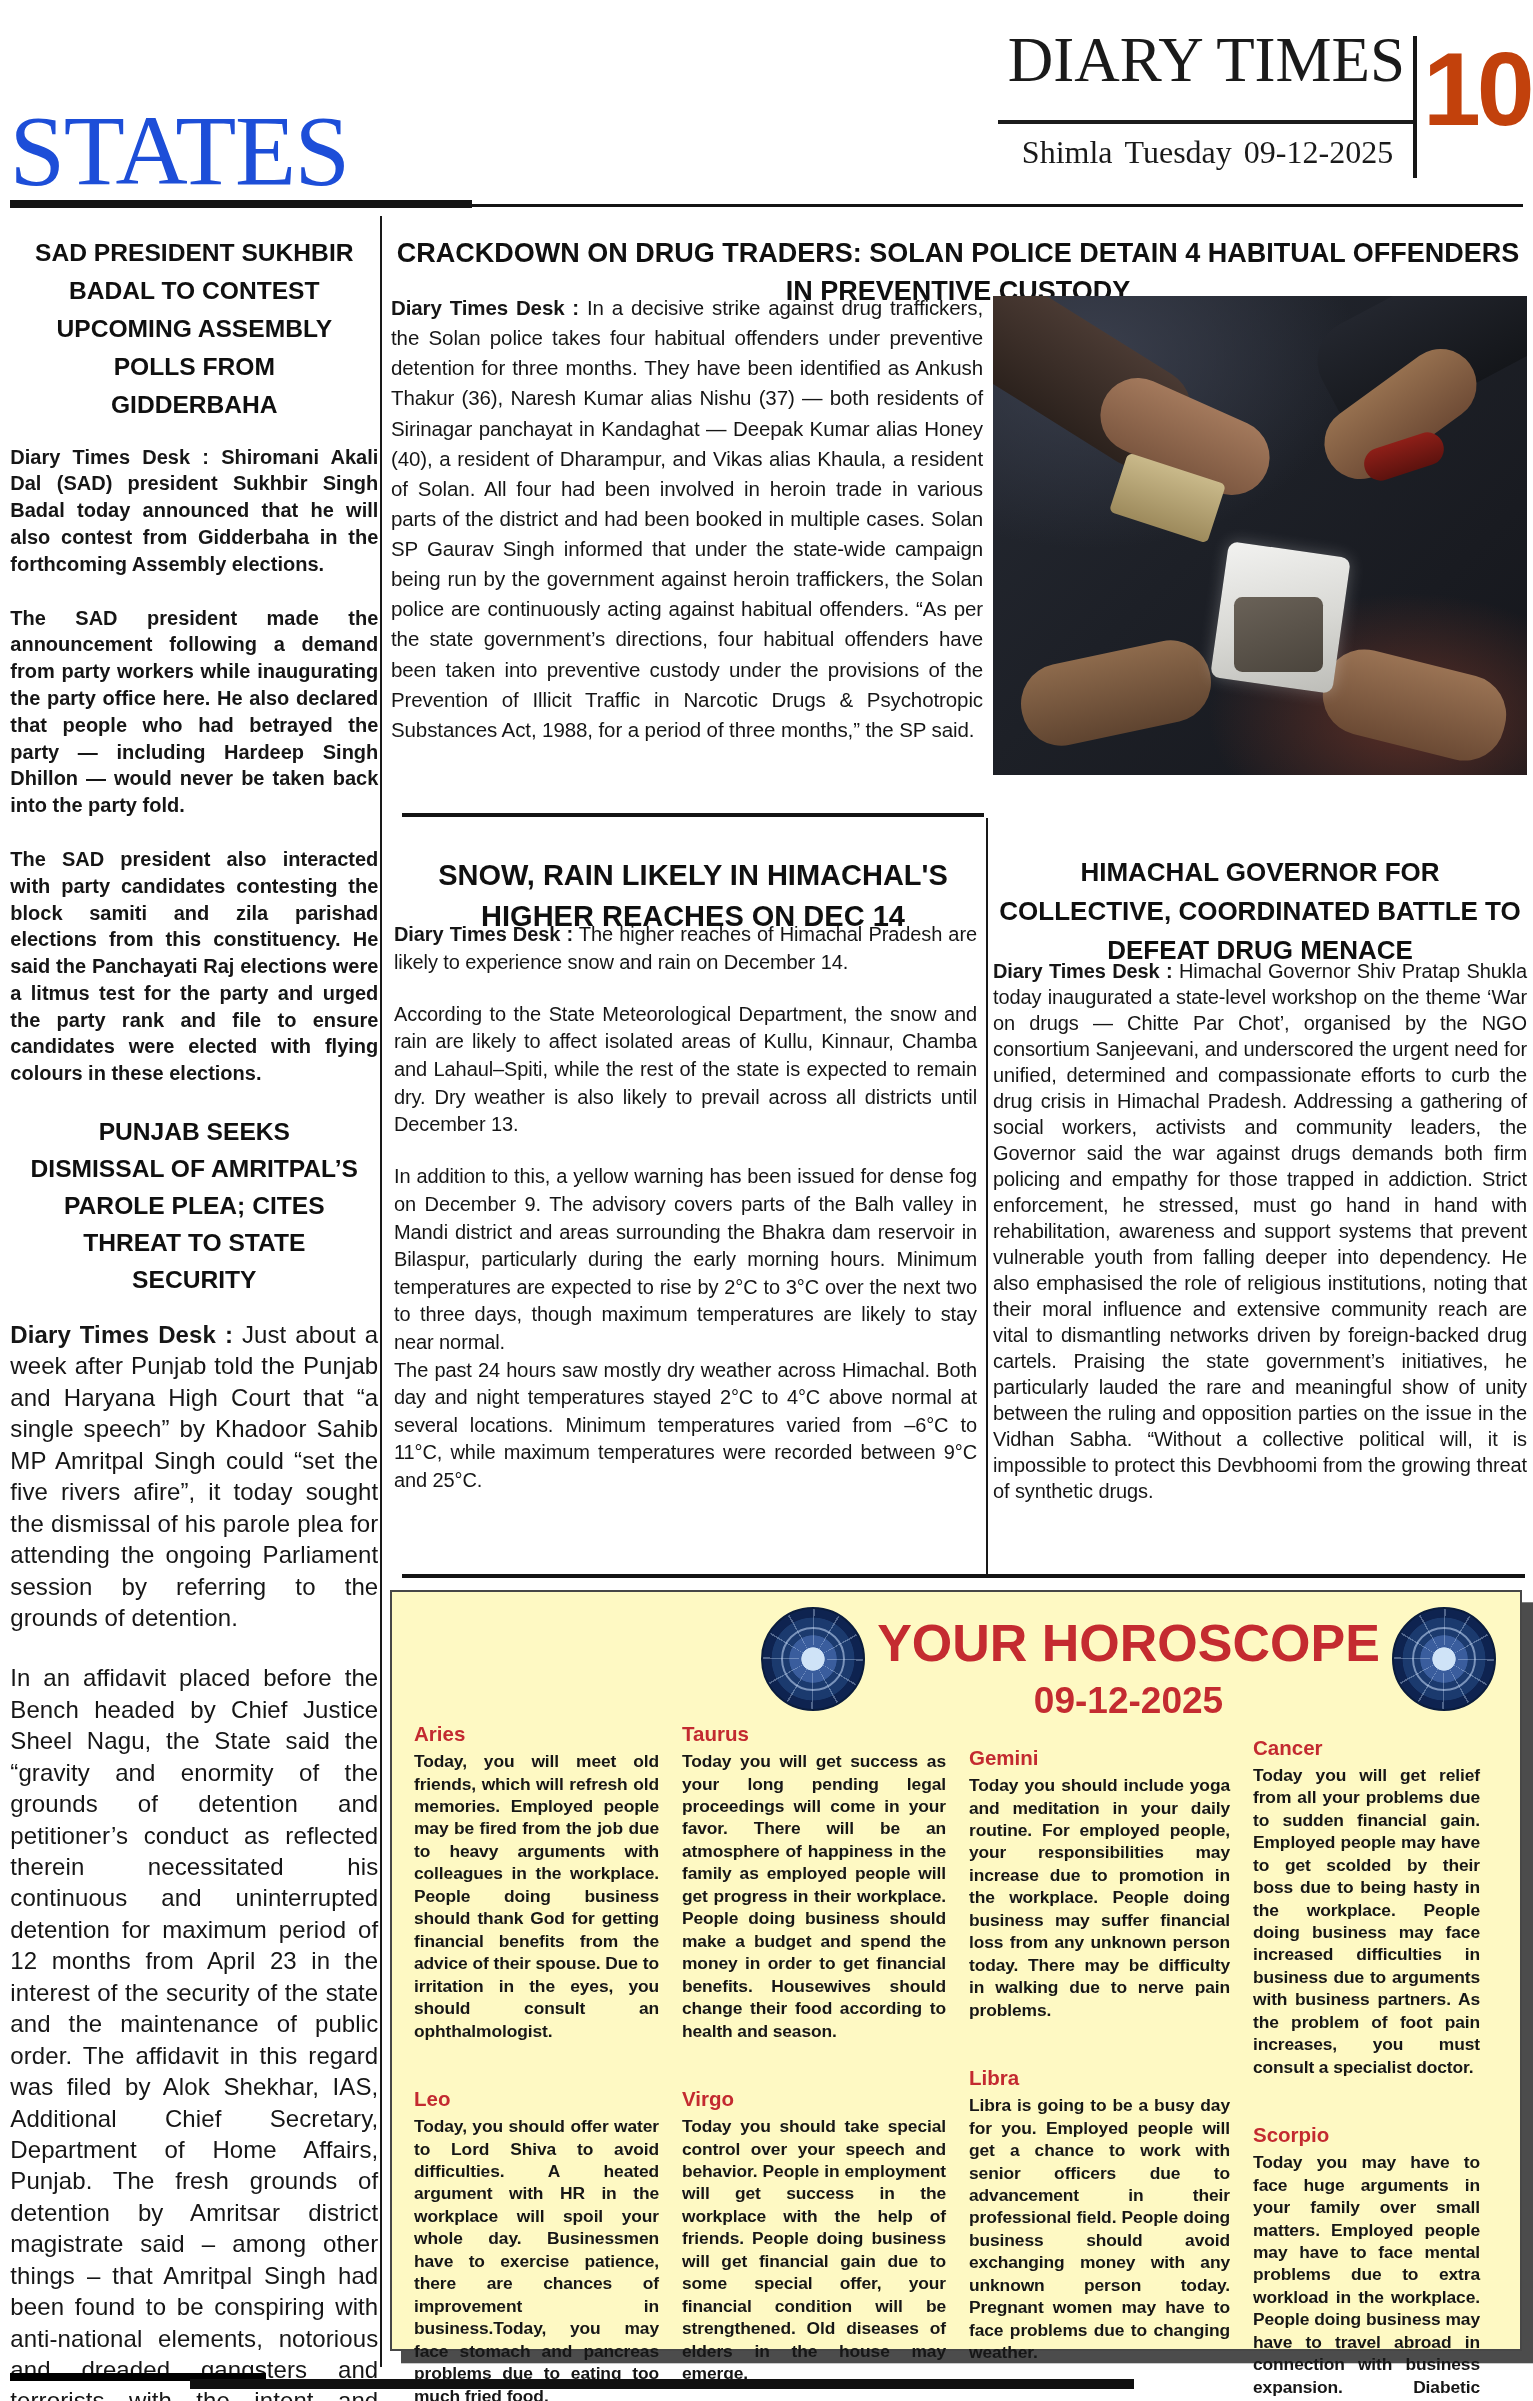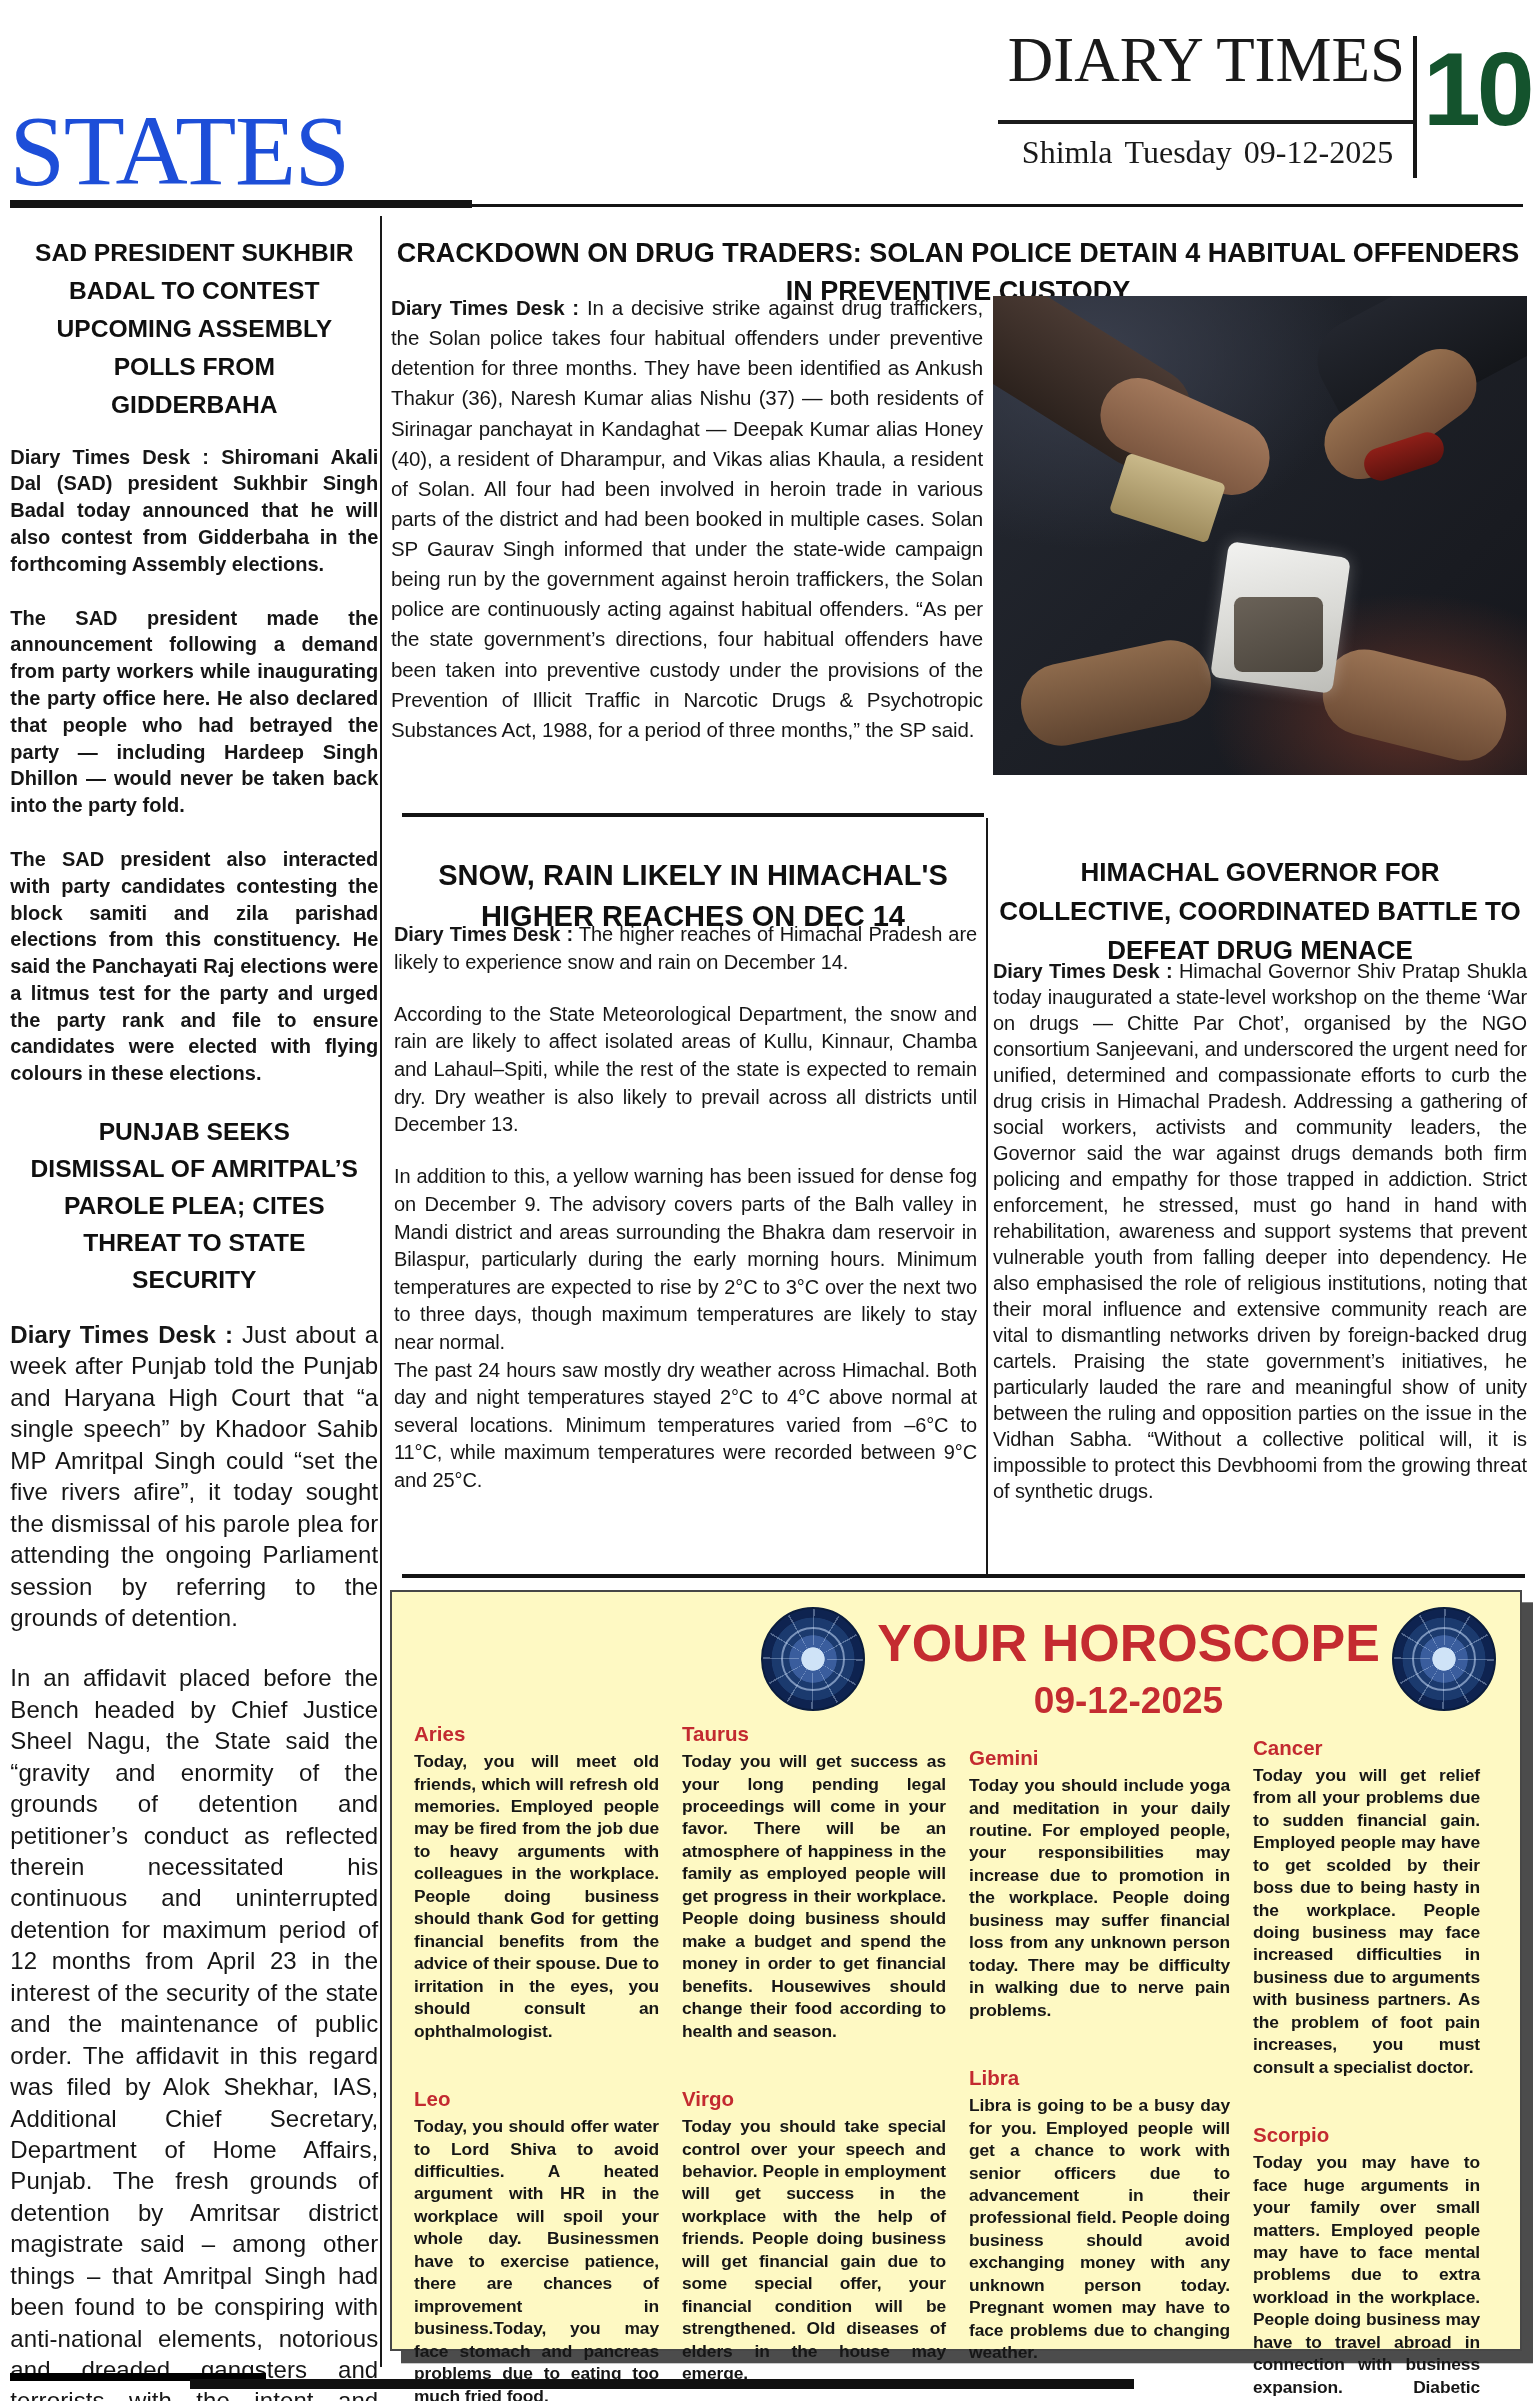--- a/index.html
+++ b/index.html
@@ -8,21 +8,21 @@
   
   .states{position:absolute;left:9.6px;top:101px;font-family:Liberation Serif, serif;
           font-size:100px;line-height:1;letter-spacing:-1.4px;color:#1d4ed8;}
   .paper-name{position:absolute;left:1000px;top:26px;width:413px;text-align:center;
           font-family:"Liberation Serif",serif;font-size:63px;line-height:1.1;color:#1a1a1a;}
   .mast-rule{position:absolute;left:998px;top:120px;width:419px;height:4.1px;background:#1c1c1c;}
   .dateline{position:absolute;left:998px;top:134px;width:419px;display:flex;justify-content:center;gap:12px;
           font-family:"Liberation Serif",serif;font-size:32px;color:#1a1a1a;}
   .pagebar{position:absolute;left:1413px;top:36px;width:4.1px;height:142px;background:#161616;}
   .pagenum{position:absolute;left:1423px;top:30px;width:103px;text-align:center;
-          font-size:104px;font-weight:700;letter-spacing:-4.1px;color:#14532d;}
+          font-size:104px;font-weight:700;letter-spacing:-4.1px;color:#c2410c;}
   .toprule{position:absolute;left:9.6px;top:204px;width:1513px;height:3.4px;background:#141414;}
   .toprule-thick{position:absolute;left:9.6px;top:200px;width:462px;height:8.2px;background:#141414;}
   
   .divider-left{position:absolute;left:380px;top:216px;width:2.1px;height:2151px;background:#191919;}
   .divider-mid{position:absolute;left:986px;top:818px;width:2.1px;height:757px;background:#191919;}
   .rule-crackdown{position:absolute;left:402px;top:813px;width:582px;height:4.1px;background:#141414;}
   .rule-horoscope{position:absolute;left:402px;top:1574px;width:1123px;height:4.1px;background:#141414;}
   .footbar1{position:absolute;left:9.6px;top:2373px;width:256px;height:7.5px;background:#000;}
   .footbar2{position:absolute;left:190px;top:2379px;width:944px;height:10.3px;background:#101010;}
   

